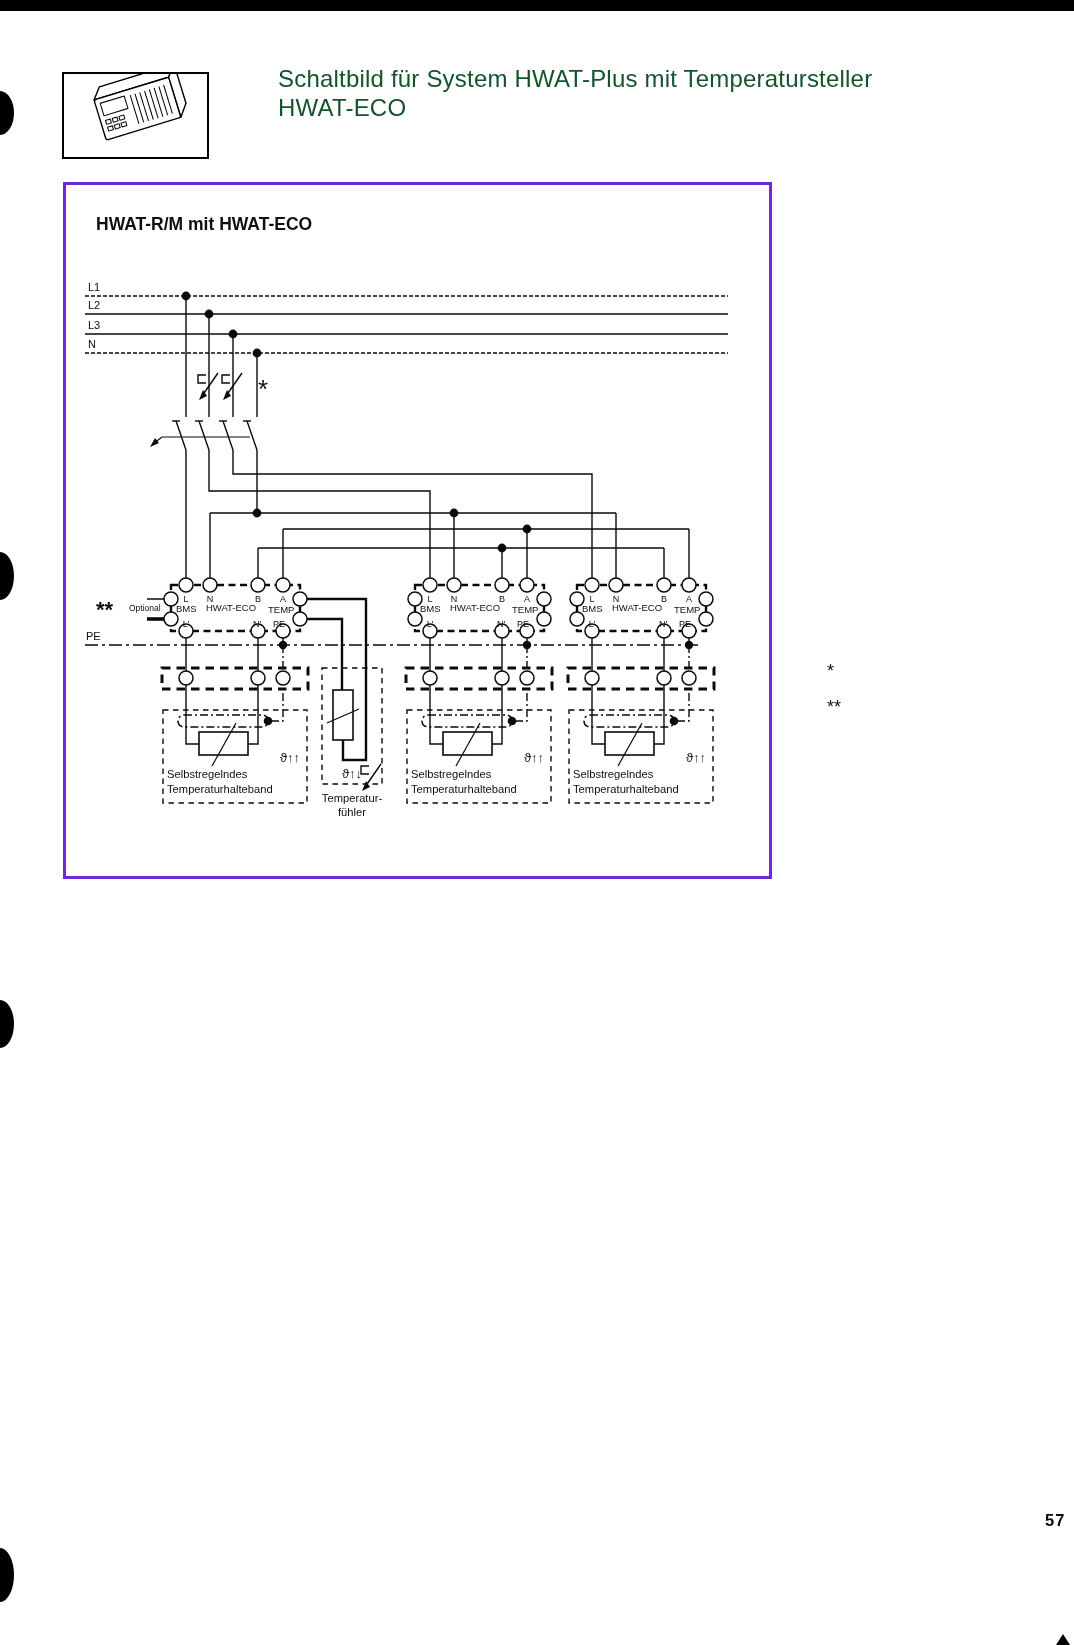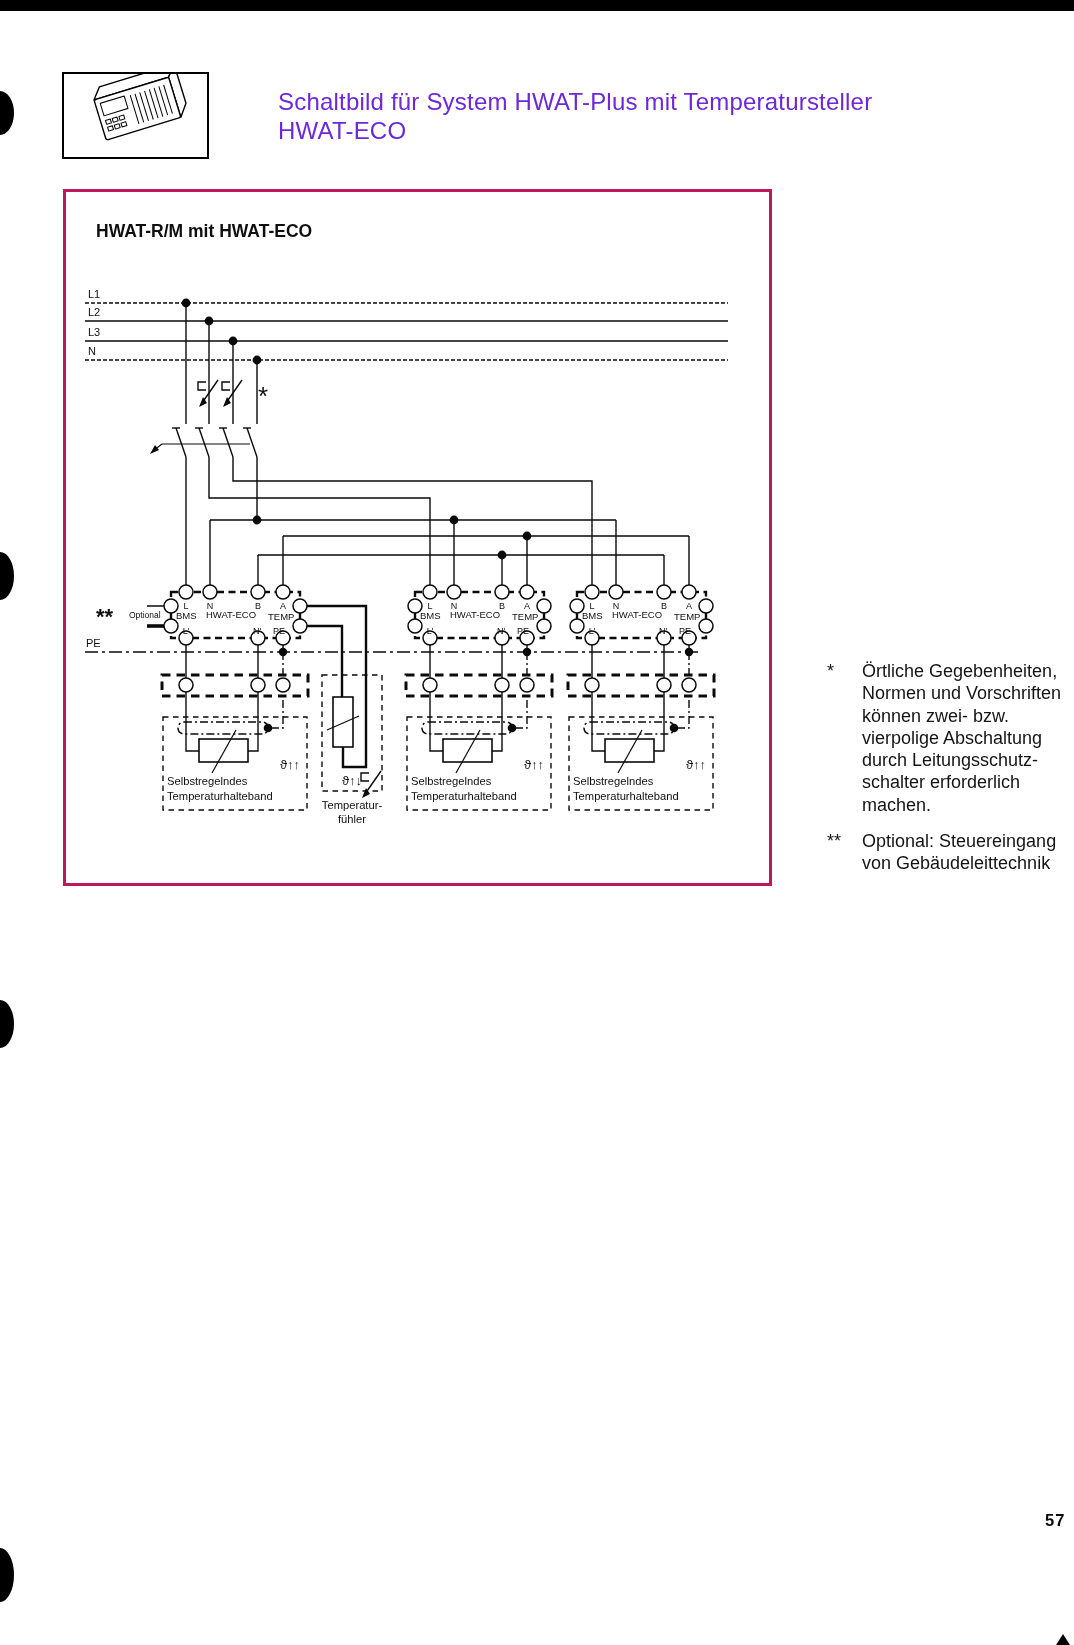--- a/index.html
+++ b/index.html
@@ -4,22 +4,22 @@
 <style>
   html,body{margin:0;padding:0;}
   body{
     width:1074px;height:1645px;position:relative;background:#fff;
     font-family:"Liberation Sans",sans-serif;color:#0a0a0a;overflow:hidden;
   }
   .topbar{position:absolute;left:0;top:0;width:1074px;height:11px;background:#000;}
   .edge-mark{position:absolute;left:0;width:14px;background:#000;
     border-radius:0 100% 100% 0 / 0 50% 50% 0;}
   .logo-box{position:absolute;left:62px;top:72px;width:143px;height:83px;border:2.5px solid #000;}
-  .title{position:absolute;left:278px;top:64px;font-size:24px;line-height:29px;color:#6d28d9;letter-spacing:0.2px;margin-top:23px;}
-  .diagram-frame{position:absolute;left:63px;top:189px;width:703px;height:691px;border:3px solid #be185d;}
+  .title{position:absolute;left:278px;top:64px;font-size:24px;line-height:29px;color:#14532d;letter-spacing:0.2px;}
+  .diagram-frame{position:absolute;left:63px;top:182px;width:703px;height:691px;border:3px solid #6d28d9;}
   .diagram-frame svg{position:absolute;left:0;top:0;}
   .notes{position:absolute;left:827px;top:660px;width:246px;font-size:18px;line-height:22.3px;color:#141414;}
   .note{display:flex;}
   .note + .note{margin-top:14px;}
   .note-marker{width:35px;flex:0 0 35px;}
   .footer-page{position:absolute;left:1045px;top:1511px;font-size:16.5px;font-weight:bold;letter-spacing:1px;}
   .footer-glyph{position:absolute;left:1056px;top:1634px;width:0;height:0;
     border-left:7px solid transparent;border-right:7px solid transparent;border-bottom:11px solid #000;}
   text{font-family:"Liberation Sans",sans-serif;fill:#0f0f0f;stroke:none;}
 </style>
@@ -200,33 +200,20 @@
     <circle cx="454" cy="516" r="4.4"></circle>
     <circle cx="527" cy="532" r="4.4"></circle>
     <circle cx="502" cy="551" r="4.4"></circle>
   </g>
 </svg>
 </div>
 
 <div class="notes">
   <div class="note">
     <div class="note-marker">*</div>
-    <div>
-      <div>Örtliche Gegebenheiten,</div>
-      <div>Normen und Vorschriften</div>
-      <div>können zwei- bzw.</div>
-      <div>vierpolige Abschaltung</div>
-      <div>durch Leitungsschutz-</div>
-      <div>schalter erforderlich</div>
-      <div>machen.</div>
-    </div>
   </div>
   <div class="note">
     <div class="note-marker">**</div>
-    <div>
-      <div>Optional: Steuereingang</div>
-      <div>von Gebäudeleittechnik</div>
-    </div>
   </div>
 </div>
 
 <div class="footer-page">57</div>
 <div class="footer-glyph"></div>
 
 </body></html>

